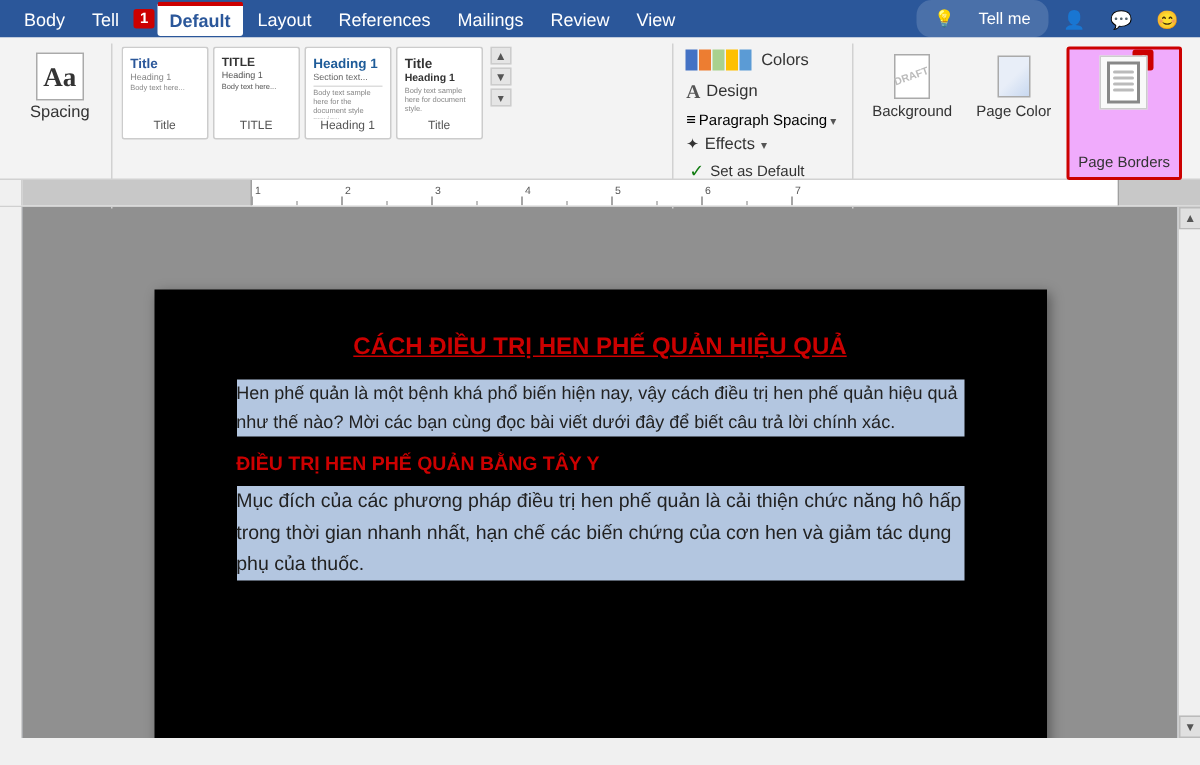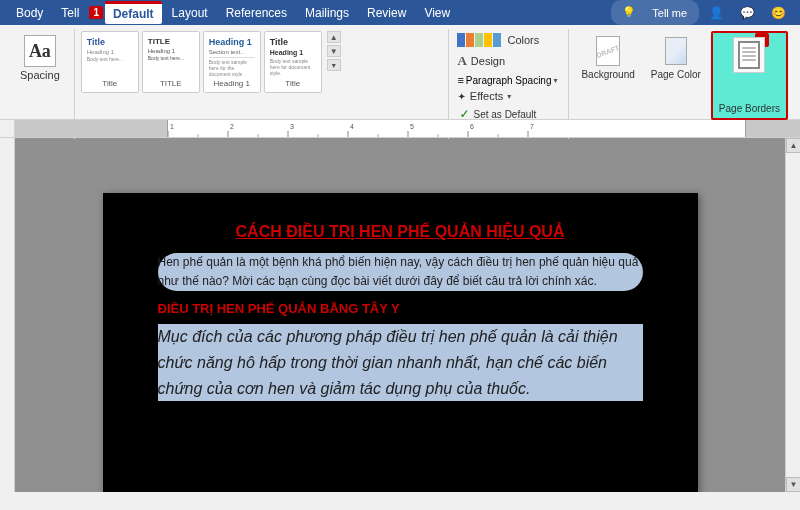--- a/index.html
+++ b/index.html
@@ -233,21 +233,21 @@
       flex-direction: column;
       align-items: center;
       gap: 2px;
       cursor: pointer;
       padding: 4px 6px;
       border-radius: 2px;
       min-width: 40px;
     }
     .page-bg-btn.highlighted {
       border: 2px solid #c00;
-      background: #5eead4;
+      background: #f0abfc;
       gap: 30px;
     }
     .wb-icon {
       width: 32px;
       height: 32px;
       position: relative;
       display: flex;
       align-items: center;
       justify-content: center;
     }
@@ -430,36 +430,34 @@
       text-align: center;
       margin-bottom: 12px;
       text-decoration: underline;
       text-decoration-color: #c00;
     }
     .doc-para {
       font-size: 12px;
       color: #222;
       line-height: 1.6;
       margin-bottom: 10px;
-      border-radius: 19px;
     }
     .doc-para.highlighted {
       background: #b3c6e0;
     }
     .doc-subtitle {
       font-size: 13px;
       font-weight: bold;
       color: #c00;
       margin-bottom: 8px;
     }
     .doc-para2 {
-      font-size: 16px;
+      font-size: 13px;
       color: #222;
       line-height: 1.6;
-      font-style: italic;
     }
     .doc-para2.highlighted {
       background: #b3c6e0;
     }
 
     
     .para-spacing-row {
       display: flex;
       align-items: center;
       gap: 2px;

